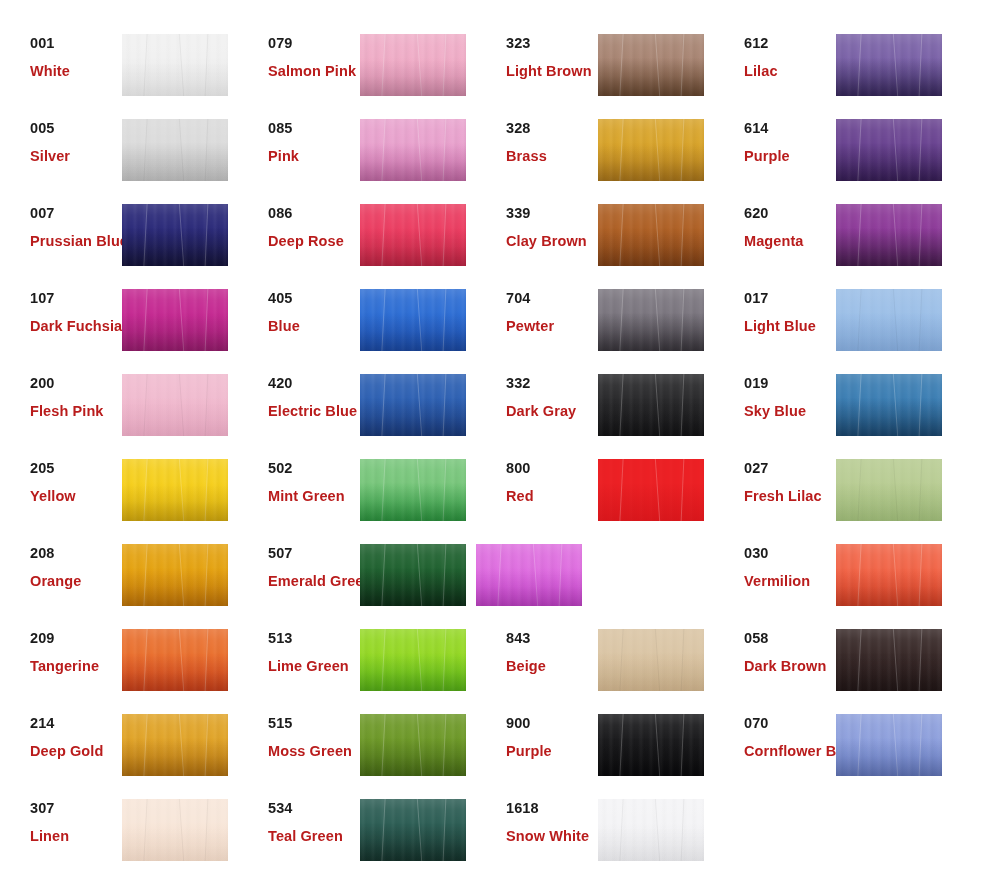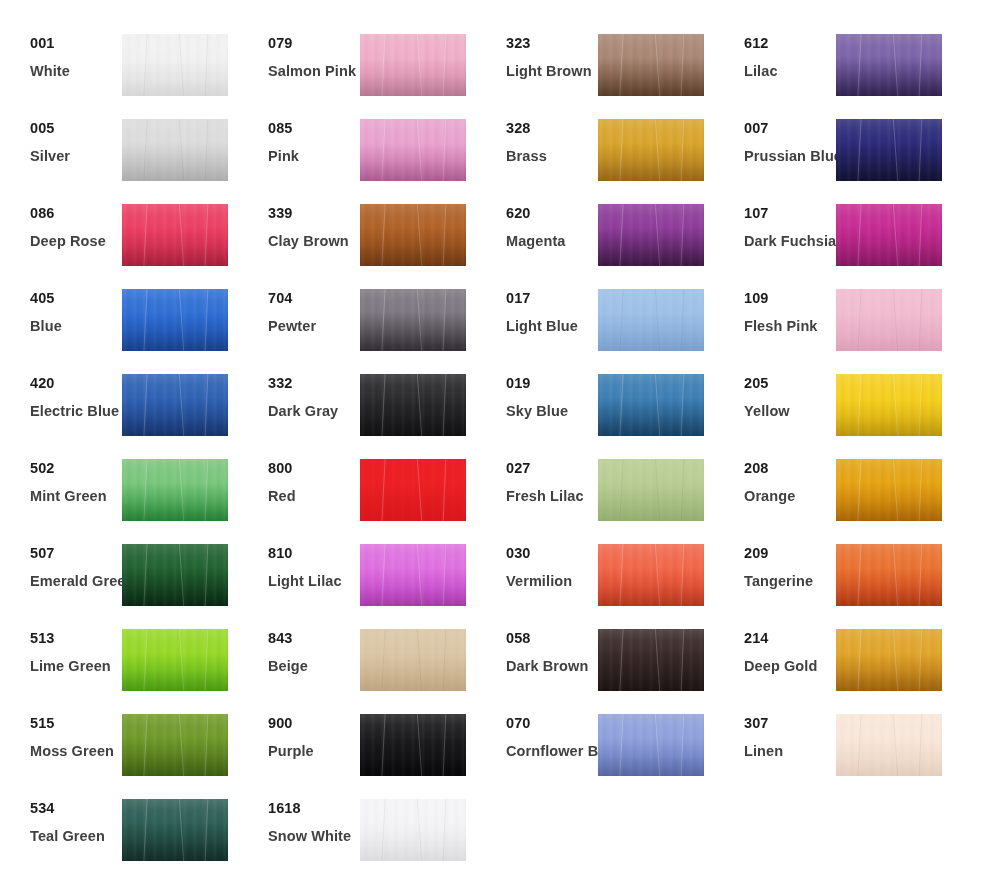--- a/index.html
+++ b/index.html
@@ -60,21 +60,21 @@
     font-size: 14.5px;
     font-weight: bold;
     color: #1b1b1b;
     line-height: 1.0;
     letter-spacing: 0.1px;
   }
 
   .name {
     font-size: 14.5px;
     font-weight: bold;
-    color: #404040;
+    color: #b91c1c;
     line-height: 1.0;
     margin-top: 13px;
     letter-spacing: 0.1px;
   }
 
   
   .chip {
     position: relative;
     width: 106px;
     height: 62px;
@@ -237,20 +237,34 @@
           <div class="base" style="background: linear-gradient(rgb(217, 165, 44) 0%, rgb(217, 165, 44) 38%, rgb(185, 128, 28) 100%);"></div>
           <div class="threads"></div>
           <div class="strand s1"></div>
           <div class="strand s2"></div>
           <div class="strand s3"></div>
           <div class="shade"></div>
         </div>
       </div>
       <div class="cell">
         <div class="labels">
+          <div class="code">614</div>
+          <div class="name">Purple</div>
+        </div>
+        <div class="chip">
+          <div class="base" style="background: linear-gradient(rgb(107, 69, 146) 0%, rgb(107, 69, 146) 38%, rgb(58, 31, 92) 100%);"></div>
+          <div class="threads"></div>
+          <div class="strand s1"></div>
+          <div class="strand s2"></div>
+          <div class="strand s3"></div>
+          <div class="shade"></div>
+        </div>
+      </div>
+      <div class="cell">
+        <div class="labels">
           <div class="code">007</div>
           <div class="name">Prussian Blue</div>
         </div>
         <div class="chip">
           <div class="base" style="background: linear-gradient(rgb(44, 43, 122) 0%, rgb(44, 43, 122) 38%, rgb(22, 21, 63) 100%);"></div>
           <div class="threads"></div>
           <div class="strand s1"></div>
           <div class="strand s2"></div>
           <div class="strand s3"></div>
           <div class="shade"></div>
@@ -349,21 +363,21 @@
           <div class="base" style="background: linear-gradient(rgb(157, 192, 232) 0%, rgb(157, 192, 232) 38%, rgb(130, 168, 216) 100%);"></div>
           <div class="threads"></div>
           <div class="strand s1"></div>
           <div class="strand s2"></div>
           <div class="strand s3"></div>
           <div class="shade"></div>
         </div>
       </div>
       <div class="cell">
         <div class="labels">
-          <div class="code">109</div>
+          <div class="code">200</div>
           <div class="name">Flesh Pink</div>
         </div>
         <div class="chip pale">
           <div class="base" style="background: linear-gradient(rgb(241, 188, 208) 0%, rgb(241, 188, 208) 38%, rgb(233, 169, 194) 100%);"></div>
           <div class="threads"></div>
           <div class="strand s1"></div>
           <div class="strand s2"></div>
           <div class="strand s3"></div>
           <div class="shade"></div>
         </div>
@@ -488,24 +502,20 @@
         <div class="chip">
           <div class="base" style="background: linear-gradient(rgb(33, 99, 49) 0%, rgb(33, 99, 49) 38%, rgb(13, 48, 24) 100%);"></div>
           <div class="threads"></div>
           <div class="strand s1"></div>
           <div class="strand s2"></div>
           <div class="strand s3"></div>
           <div class="shade"></div>
         </div>
       </div>
       <div class="cell">
-        <div class="labels">
-          <div class="code">810</div>
-          <div class="name">Light Lilac</div>
-        </div>
         <div class="chip">
           <div class="base" style="background: linear-gradient(rgb(223, 112, 224) 0%, rgb(223, 112, 224) 38%, rgb(209, 70, 216) 100%);"></div>
           <div class="threads"></div>
           <div class="strand s1"></div>
           <div class="strand s2"></div>
           <div class="strand s3"></div>
           <div class="shade"></div>
         </div>
       </div>
       <div class="cell">

